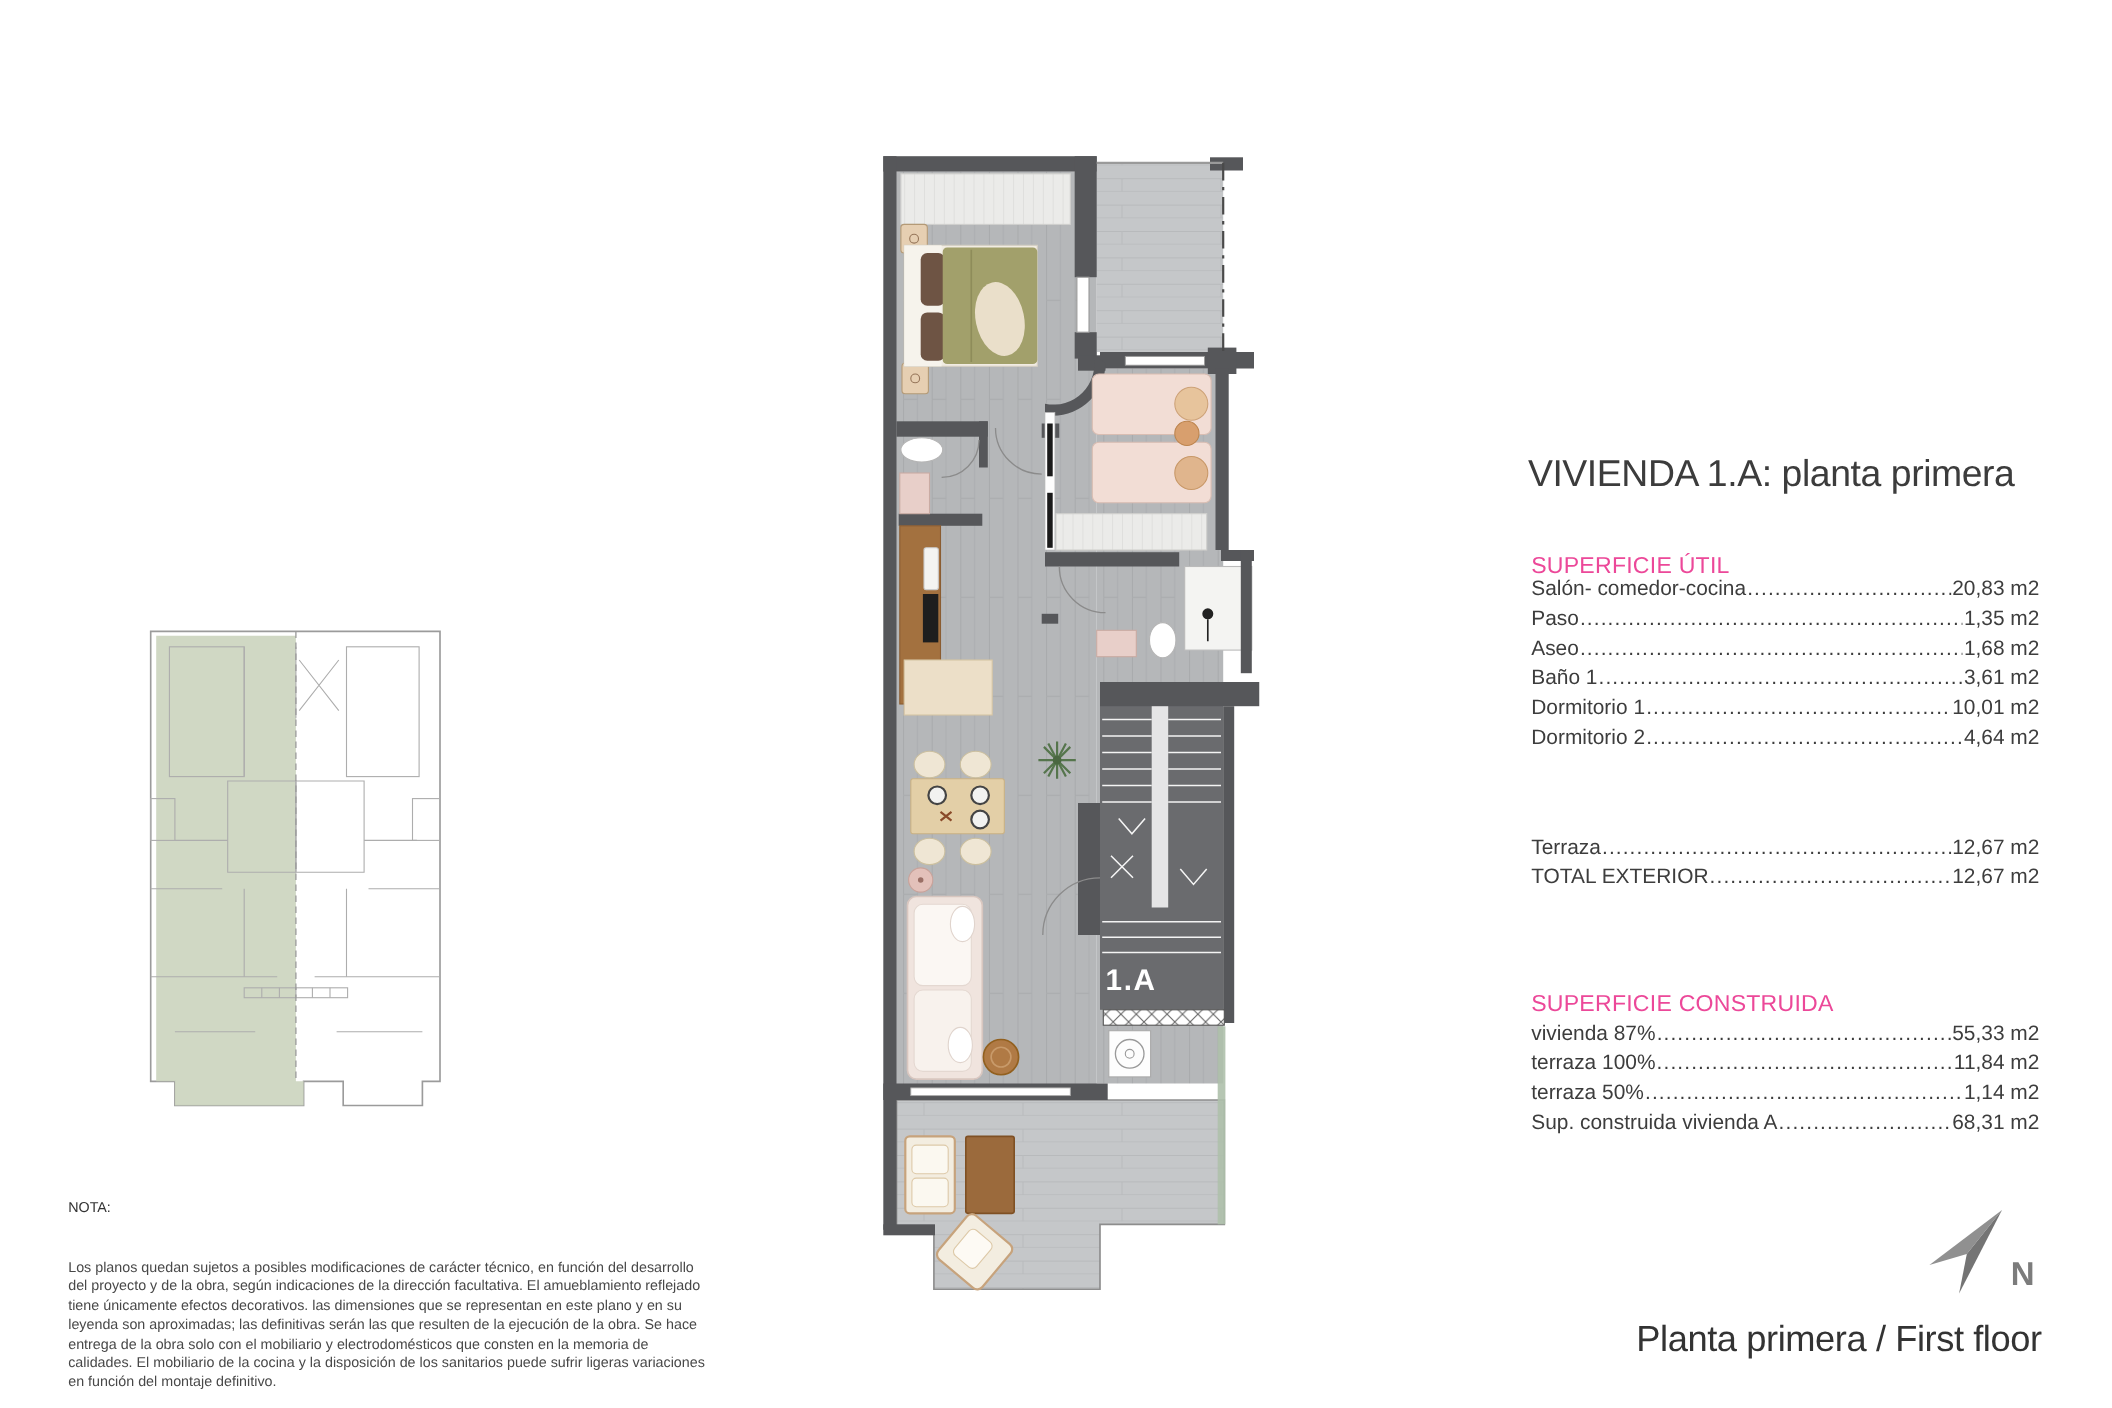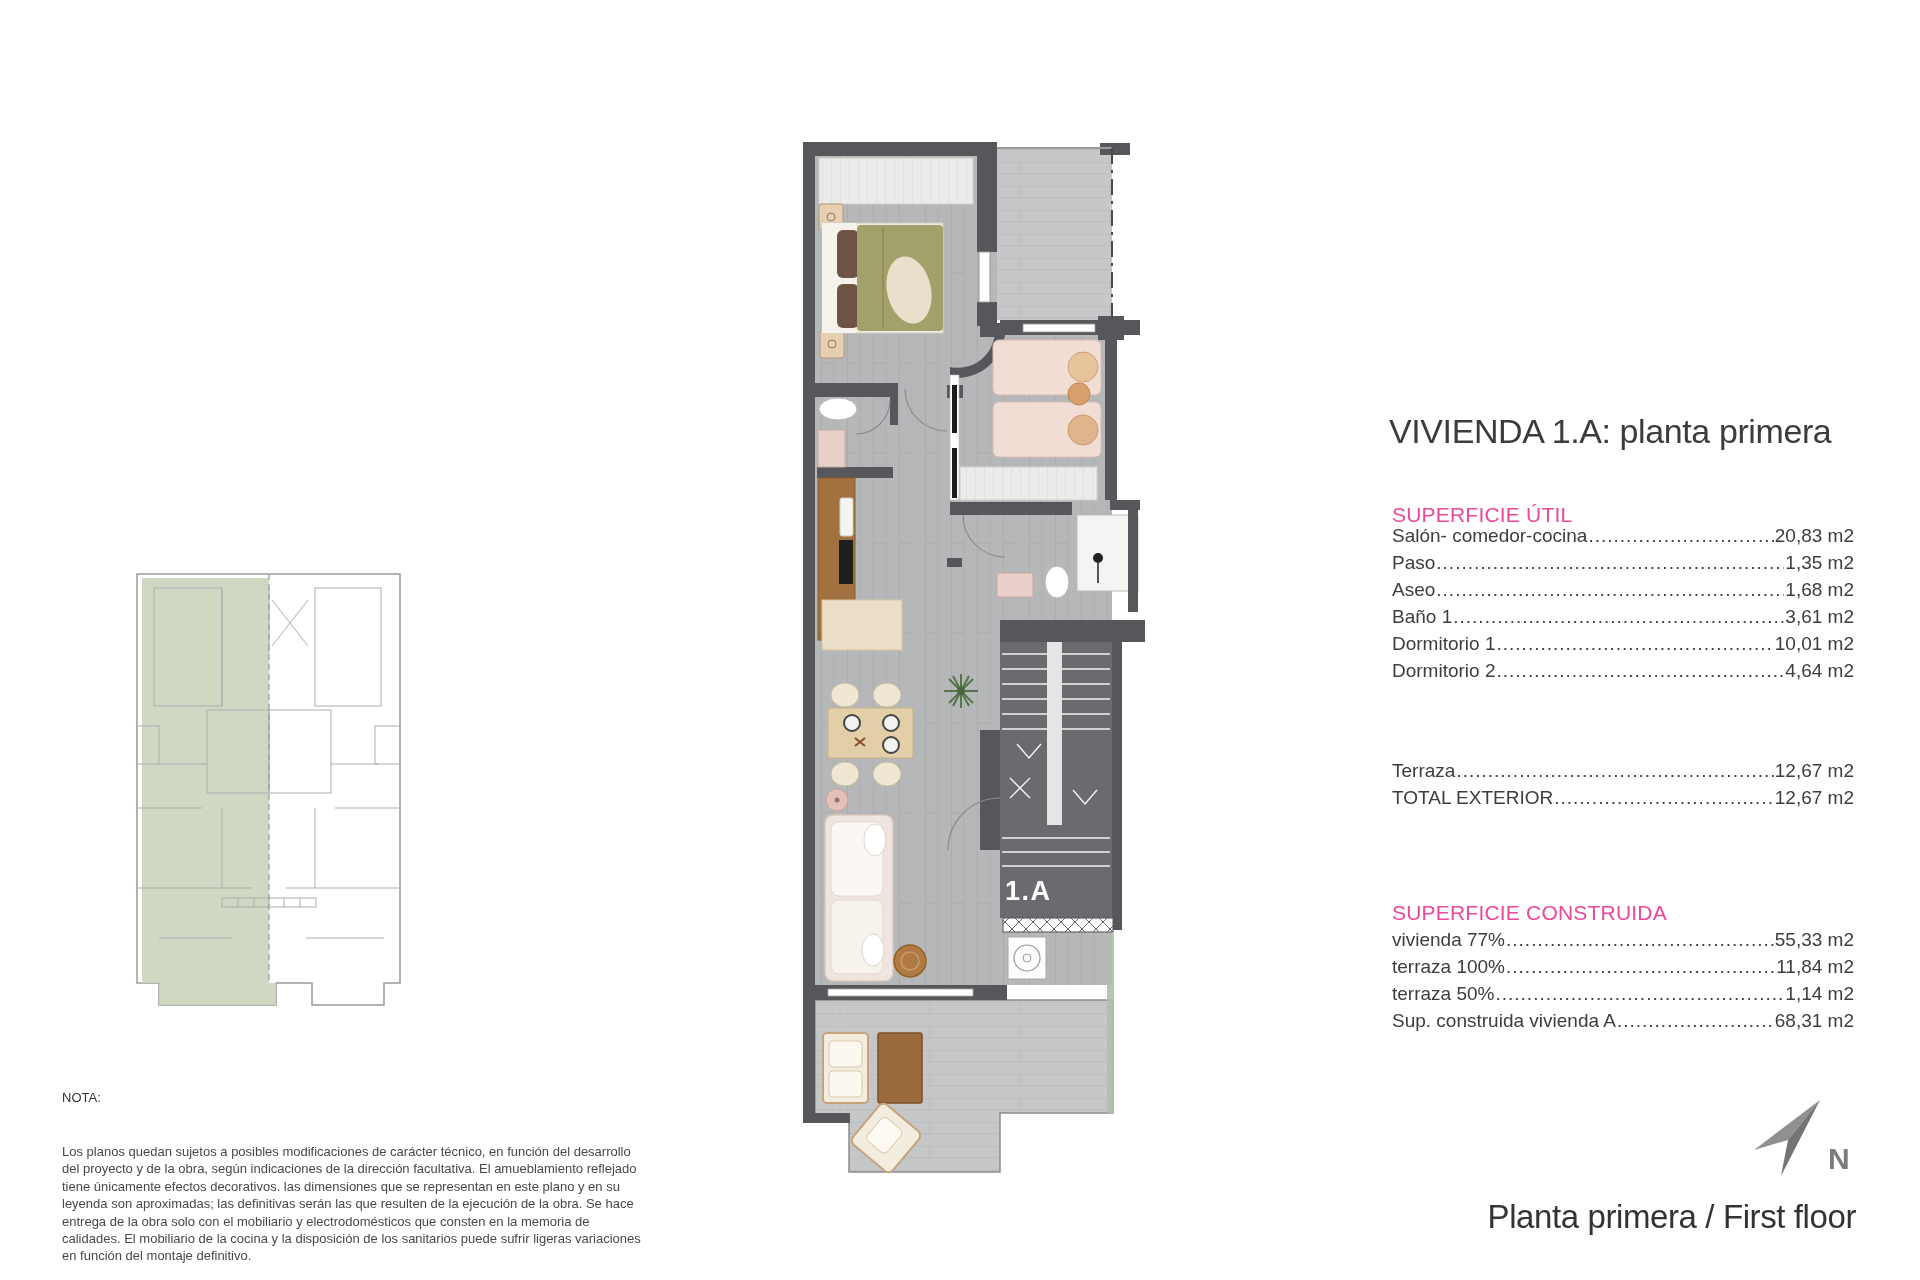--- a/index.html
+++ b/index.html
@@ -305,21 +305,21 @@
         <span class="lbl">TOTAL EXTERIOR</span>
         <span class="dots"></span>
         <span class="val">12,67 m2</span>
       </div>
   </div>
 
   <div class="abs sec-header" style="left:1392px; top:866px;">SUPERFICIE CONSTRUIDA</div>
 
   <div class="abs spec-block" style="left:1392px; top:926px;">
     <div class="spec-row">
-        <span class="lbl">vivienda 77%</span>
+        <span class="lbl">vivienda 87%</span>
         <span class="dots"></span>
         <span class="val">55,33 m2</span>
       </div>
     <div class="spec-row">
         <span class="lbl">terraza 100%</span>
         <span class="dots"></span>
         <span class="val">11,84 m2</span>
       </div>
     <div class="spec-row">
         <span class="lbl">terraza 50%</span>

